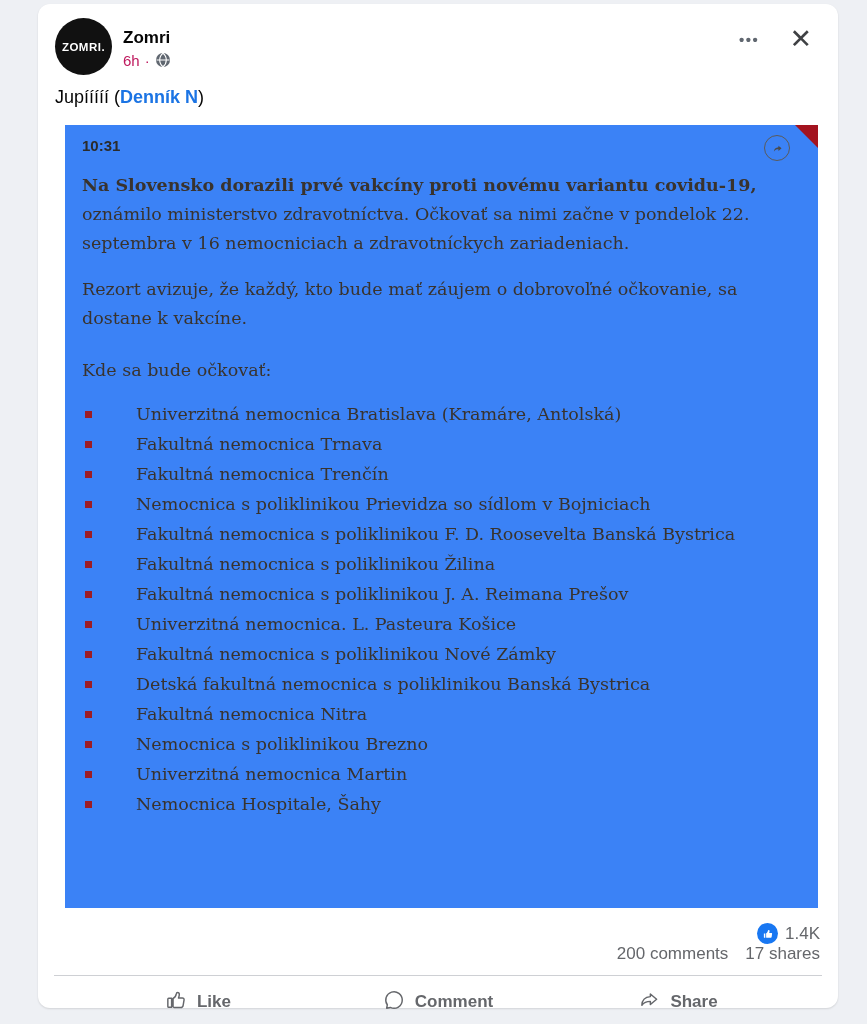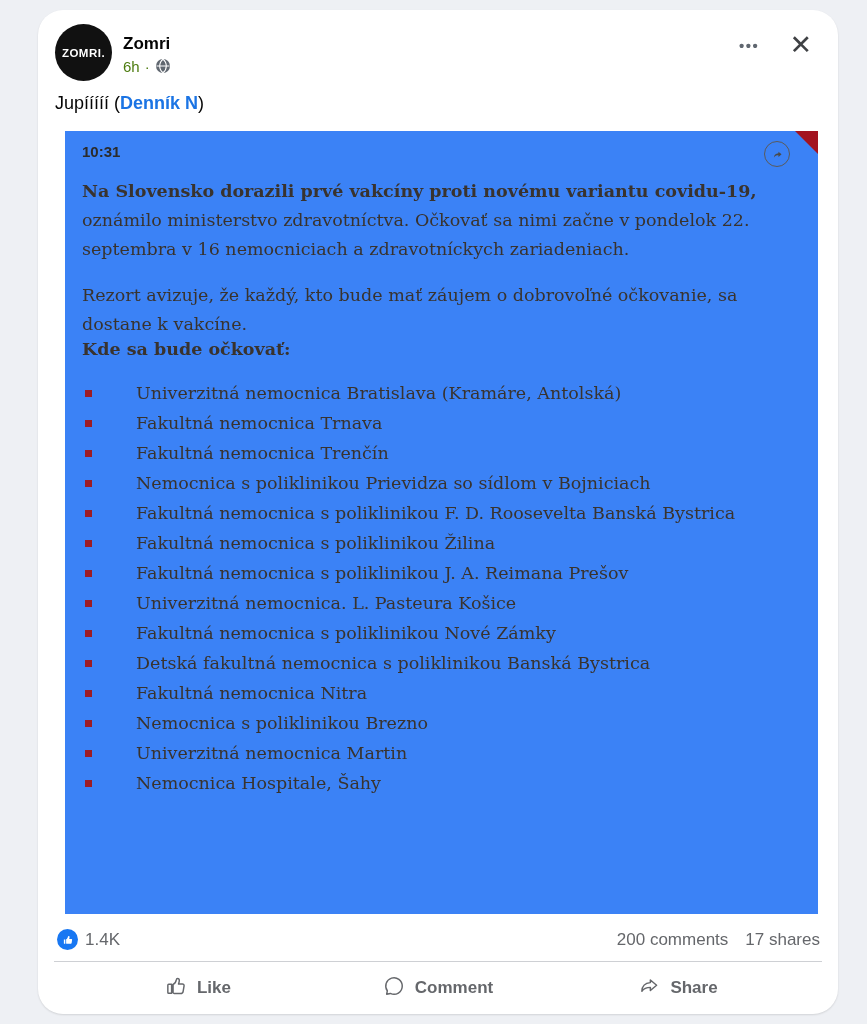--- a/index.html
+++ b/index.html
@@ -4,34 +4,34 @@
 <style>
   * { margin:0; padding:0; box-sizing:border-box; }
   html,body { width:867px; height:1024px; }
   body {
     background:#eef0f4;
     font-family:"Liberation Sans", sans-serif;
     position:relative;
     overflow:hidden;
   }
   .card {
-    position:absolute; left:38px; top:10px; width:800px; height:1004px;
-    background:#ffffff; border-radius:25px;
+    position:absolute; left:38px; top:4px; width:800px; height:1004px;
+    background:#ffffff; border-radius:12px;
     box-shadow:0 1px 2px rgba(0,0,0,.12);
   }
   
   .post-header { display:flex; align-items:center; padding:14px 16px 0 17px; position:relative; }
   .avatar {
     width:57px; height:57px; border-radius:50%; background:#111111;
     display:flex; align-items:center; justify-content:center; flex:0 0 auto;
   }
   .avatar span { color:#fff; font-size:11.5px; font-weight:bold; letter-spacing:.5px; }
   .head-info { margin-left:11px; padding-top:2px; }
   .page-name { font-size:17px; font-weight:bold; color:#050505; line-height:22px; }
-  .meta { display:flex; align-items:center; gap:5px; color:#4d7c0f; font-size:15px; margin-top:3px; }
+  .meta { display:flex; align-items:center; gap:5px; color:#be185d; font-size:15px; margin-top:3px; }
   .meta .dot { font-size:15px; line-height:1; }
   .globe { width:16px; height:16px; display:inline-block; }
   .head-controls { position:absolute; right:26px; top:22px; display:flex; align-items:center; gap:26px; }
   .dots-btn { color:#606770; font-size:15px; letter-spacing:1.5px; font-weight:bold; cursor:pointer; line-height:1; padding:4px; }
   .close-btn { color:#3f4144; font-size:27px; line-height:1; cursor:pointer; font-weight:400; }
   
   .post-message { padding:11px 17px 0 17px; font-size:18px; color:#050505; line-height:22px; }
   .post-message a { color:#1b74e4; font-weight:bold; text-decoration:none; }
   
   .article {
@@ -46,26 +46,26 @@
     border:1.4px solid #5a5a5a; border-radius:50%;
     display:flex; align-items:center; justify-content:center;
   }
   .share-bubble svg { width:15px; height:15px; }
   .corner-flag {
     position:absolute; top:0; right:0; width:0; height:0;
     border-top:23px solid #a3131f; border-left:23px solid transparent;
   }
   .art-p { font-size:17.5px; line-height:29px; margin-top:17px; }
   .art-p b { font-weight:bold; }
-  .art-heading { font-size:17.5px; font-weight:bold; }
+  .art-heading { font-size:17.5px; font-weight:normal; margin-top:27px; }
   .hosp-list { list-style:none; margin-top:19px; }
   .hosp-list li { display:flex; align-items:baseline; font-size:17.5px; line-height:30px;gap:32px; }
   .bullet-sq { width:7px; height:7px; background:#9d1c23; flex:0 0 auto; margin:0 12px 0 3px; align-self:center; }
   
-  .stats { display:flex; align-items:flex-end; justify-content:space-between; padding:15px 18px 0 19px; color:#65676b; font-size:17px; }
+  .stats { display:flex; align-items:flex-end; justify-content:space-between; padding:15px 18px 0 19px; color:#65676b; font-size:17px;flex-direction:column; }
   .stats-left { display:flex; align-items:center; gap:7px; }
   .like-badge {
     width:21px; height:21px; border-radius:50%; background:#1877f2;
     display:flex; align-items:center; justify-content:center;
   }
   .like-badge svg { width:12px; height:12px; }
   .stats-right { display:flex; gap:17px; }
   .divider { border-top:1px solid #ced0d4; margin:11px 16px 0 16px; }
   
   .actions { display:flex; padding:4px 40px; }

